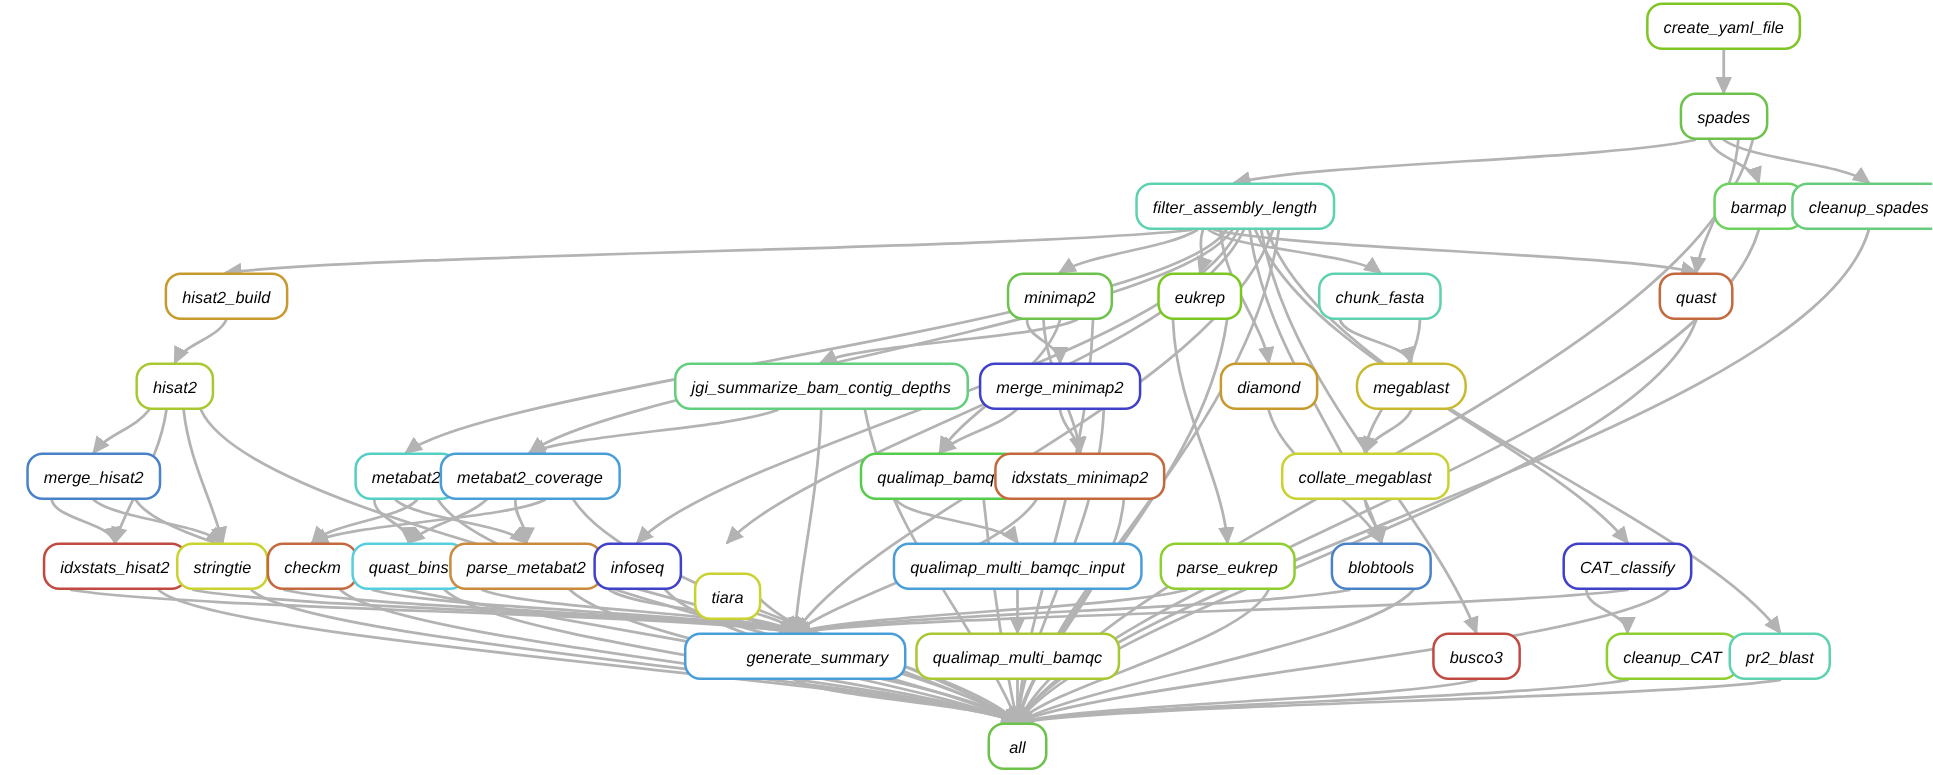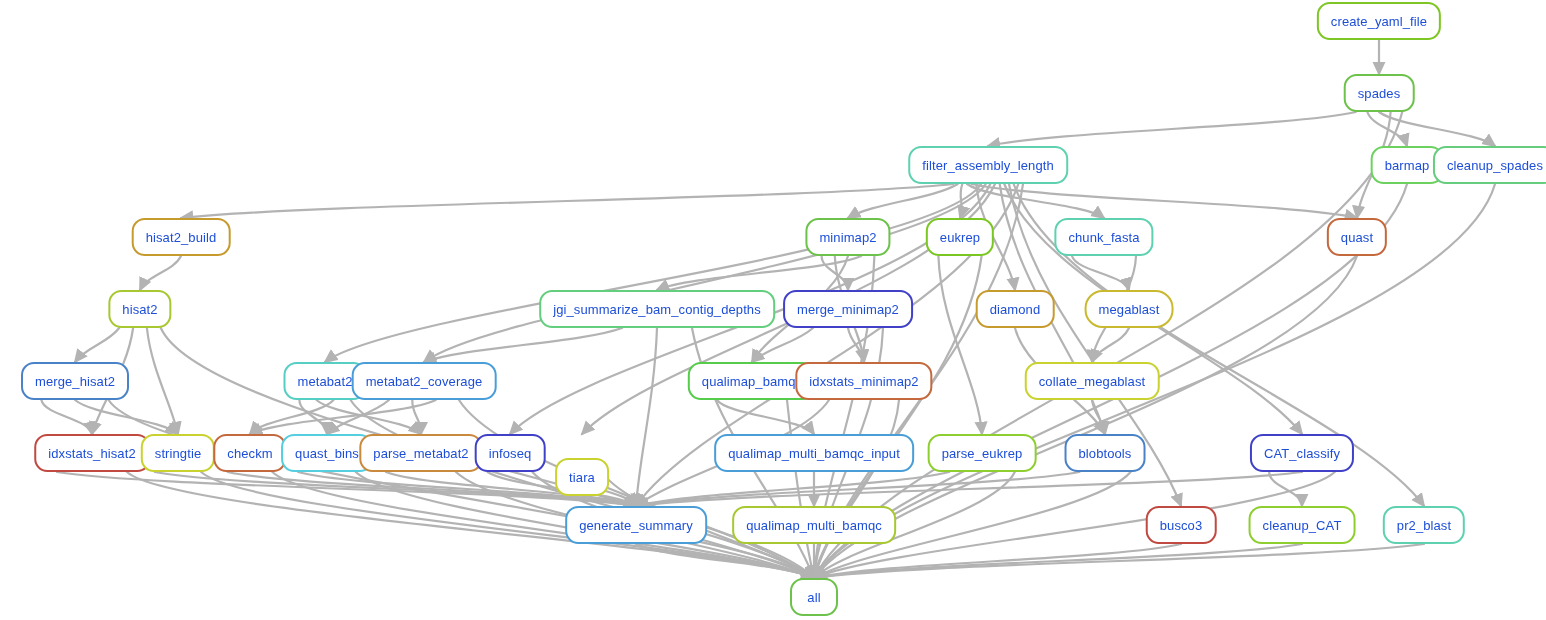--- a/index.html
+++ b/index.html
@@ -42,25 +42,26 @@
     border-width: 2px;
     border-radius: 13px;
     height: 38px;
     transform: translate(-50%, -50%);
     white-space: nowrap;
     z-index: 5;
   }
   .node-label {
     font-family: "Liberation Sans", sans-serif;
     font-size: 13px;
-    color: #1d4ed8;
+    color: #000000;
     line-height: 1;
     letter-spacing: 0.1px;
     padding: 0 12px;
     user-select: none;
+    font-style: italic;
   }
 </style>
 </head>
 <body>
 
 <div id="dag-root">
   <svg id="dag-svg" viewBox="0 0 1546 620" preserveAspectRatio="none" xmlns="http://www.w3.org/2000/svg">
     <defs>
       <marker id="arrowhead" markerWidth="7" markerHeight="7" refX="5.6" refY="3" orient="auto" markerUnits="strokeWidth">
         <path d="M0,0 L6.5,3 L0,6 z" fill="#b3b3b3"></path>
@@ -249,30 +250,30 @@
       </div>
       <div class="node" style="left: 982px; top: 453px; min-width: 82px; border-color: rgb(142, 206, 46);">
         <span class="node-label">parse_eukrep</span>
       </div>
       <div class="node" style="left: 1105px; top: 453px; min-width: 64px; border-color: rgb(74, 130, 200);">
         <span class="node-label">blobtools</span>
       </div>
       <div class="node" style="left: 1302px; top: 453px; min-width: 82px; border-color: rgb(64, 64, 200);">
         <span class="node-label">CAT_classify</span>
       </div>
-      <div class="node" style="left: 636px; top: 525px; min-width: 108px; border-color: rgb(74, 158, 216);">
+      <div class="node" style="left: 636px; top: 525px; min-width: 108px; border-color: rgb(74, 158, 216); padding-left: 36px;">
         <span class="node-label">generate_summary</span>
       </div>
       <div class="node" style="left: 814px; top: 525px; min-width: 128px; border-color: rgb(168, 200, 50);">
         <span class="node-label">qualimap_multi_bamqc</span>
       </div>
       <div class="node" style="left: 1181px; top: 525px; min-width: 54px; border-color: rgb(192, 74, 66);">
         <span class="node-label">busco3</span>
       </div>
-      <div class="node" style="left: 1302px; top: 525px; min-width: 82px; border-color: rgb(142, 206, 46); text-align: center;">
+      <div class="node" style="left: 1338px; top: 525px; min-width: 82px; border-color: rgb(142, 206, 46); text-align: center;">
         <span class="node-label">cleanup_CAT</span>
       </div>
       <div class="node" style="left: 1424px; top: 525px; min-width: 64px; border-color: rgb(94, 210, 176);">
         <span class="node-label">pr2_blast</span>
       </div>
       <div class="node" style="left: 814px; top: 597px; min-width: 48px; border-color: rgb(108, 194, 74);">
         <span class="node-label">all</span>
       </div>
     </div>
 </div>

